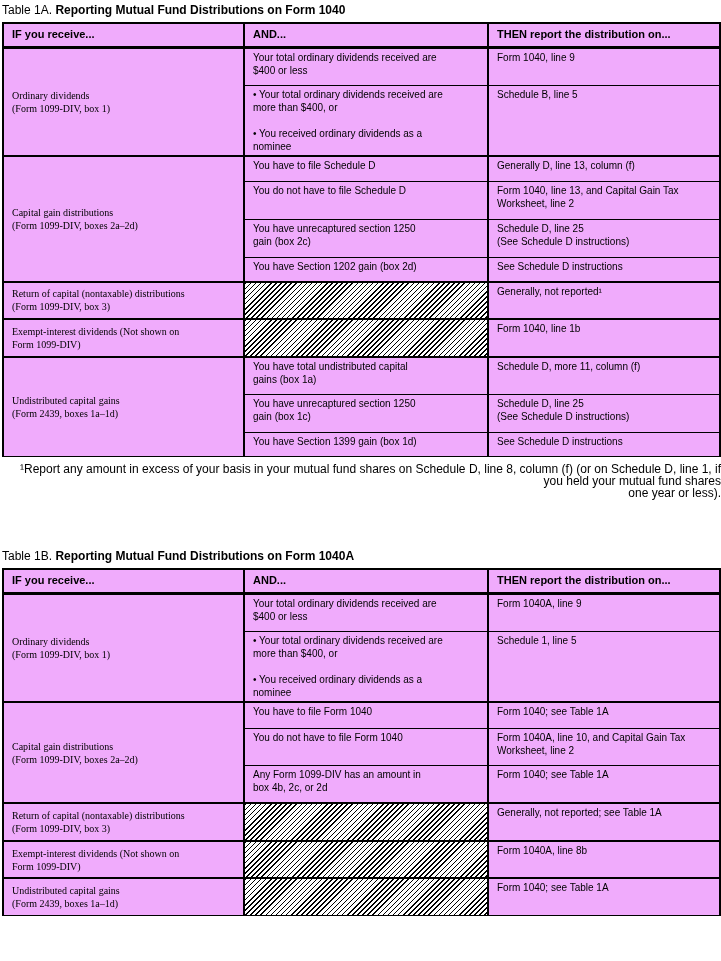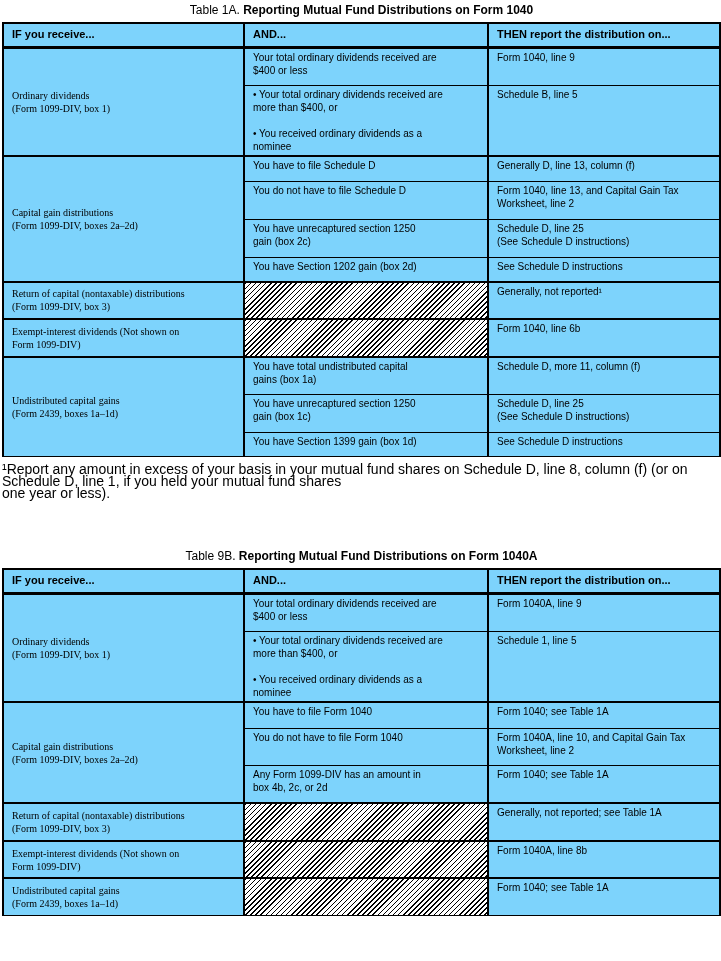--- a/index.html
+++ b/index.html
@@ -15,29 +15,28 @@
     box-sizing: border-box;
     padding: 3px 0 0 2px;
     background: #fff;
     overflow: hidden;
   }
   .tbl-title {
     font-size: 12px;
     line-height: 14px;
     margin: 0 0 5px 0;
     white-space: nowrap;
-    text-align: center;
   }
   .tbl-title .prefix { font-weight: 400; }
   .tbl-title .bold   { font-weight: 700; }
   table.ftable {
     border-collapse: collapse;
     table-layout: fixed;
     width: 717px;
-    background: #7dd3fc;
+    background: #f0abfc;
   }
   table.ftable th, table.ftable td {
     border: 2px solid #000;
     border-top-width: 1px;
     border-bottom-width: 1px;
     padding: 2px 6px 2px 8px;
     font-size: 10px;
     line-height: 13px;
     white-space: pre-line;
     overflow: hidden;
@@ -51,25 +50,26 @@
     border-top-width: 2px;
   }
   tr.gs > td { border-top-width: 2px; }
   td.c1 { vertical-align: middle; font-family: Liberation Serif, serif; }
   td.c2, td.c3 { vertical-align: top; padding-top: 6px; }
   td.hatch {
     padding: 0;
     background-image: repeating-linear-gradient(135deg, #000 0px, #000 1.1px, #fff 1.1px, #fff 3.6px);
   }
   .footnote {
-    font-size: 14px;
+    font-size: 12px;
     line-height: 12px;
     margin-top: 6px;
     white-space: pre-line;
     width: 719px;
+    text-align: right;
   }
   .tbl2-title { margin-top: 50px; }
 </style>
 </head>
 <body>
 
 <div class="page">
 
   <div class="tbl-title">
     <span class="prefix">Table 1A.</span>
@@ -128,21 +128,21 @@
     <tr class="gs" style="height:37px">
       <td class="c1">Return of capital (nontaxable) distributions
 (Form 1099-DIV, box 3)</td>
       <td class="c2 hatch"></td>
       <td class="c3">Generally, not reported¹</td>
     </tr>
     <tr class="gs" style="height:38px">
       <td class="c1">Exempt-interest dividends (Not shown on
 Form 1099-DIV)</td>
       <td class="c2 hatch"></td>
-      <td class="c3">Form 1040, line 6b</td>
+      <td class="c3">Form 1040, line 1b</td>
     </tr>
     <tr class="gs" style="height:38px">
       <td class="c1" rowspan="3">Undistributed capital gains
 (Form 2439, boxes 1a–1d)</td>
       <td class="c2">You have total undistributed capital
 gains (box 1a)</td>
       <td class="c3">Schedule D, more 11, column (f)</td>
     </tr>
     <tr style="height:38px">
       <td class="c2">You have unrecaptured section 1250
@@ -154,21 +154,21 @@
       <td class="c2">You have Section 1399 gain (box 1d)</td>
       <td class="c3">See Schedule D instructions</td>
     </tr>
   </tbody>
     </table>
 
   <div class="footnote">¹Report any amount in excess of your basis in your mutual fund shares on Schedule D, line 8, column (f) (or on Schedule D, line 1, if you held your mutual fund shares
 one year or less).</div>
 
   <div class="tbl-title tbl2-title">
-    <span class="prefix">Table 9B.</span>
+    <span class="prefix">Table 1B.</span>
     <span> </span>
     <span class="bold">Reporting Mutual Fund Distributions on Form 1040A</span>
   </div>
 
   <table class="ftable">
     <colgroup>
       <col style="width:241px">
         <col style="width:244px">
         <col style="width:232px">
     </colgroup>

